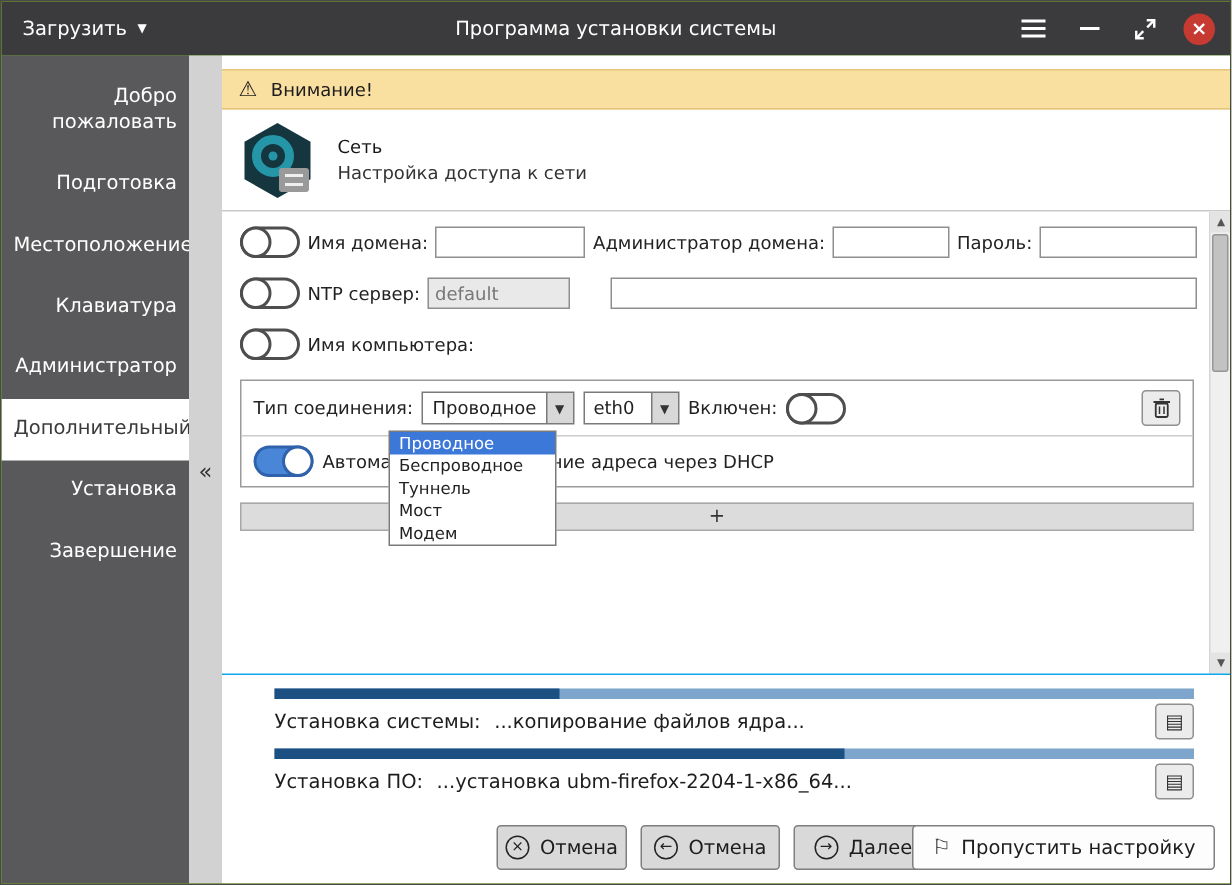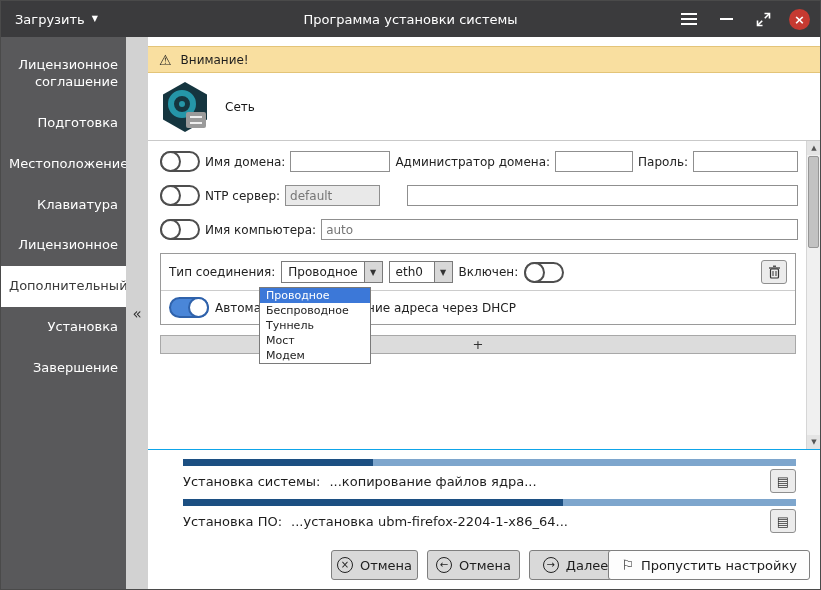--- a/index.html
+++ b/index.html
@@ -112,25 +112,25 @@
           <line x1="1.8" y1="13.2" x2="6.2" y2="8.8" stroke="#fff" stroke-width="1.6"></line>
         </svg>
       </div>
       <div class="close-btn">
         <span>×</span>
       </div>
     </div>
   </div>
 
   <div class="sidebar">
-    <div class="side-item">Лицензионное соглашение</div>
+    <div class="side-item">Добро пожаловать</div>
     <div class="side-item">Подготовка</div>
     <div class="side-item">Местоположение</div>
     <div class="side-item">Клавиатура</div>
-    <div class="side-item">Лицензионное</div>
+    <div class="side-item">Администратор</div>
     <div class="side-item active">Дополнительный</div>
     <div class="side-item">Установка</div>
     <div class="side-item">Завершение</div>
   </div>
   <div class="splitter">
     <div class="collapse-handle">«</div>
   </div>
 
   <div class="main">
 
@@ -143,20 +143,21 @@
       <svg width="54" height="54" viewBox="0 0 54 54">
         <polygon points="27,2 49,14.5 49,39.5 27,52 5,39.5 5,14.5" fill="#15353f"></polygon>
         <circle cx="24" cy="24" r="11" fill="none" stroke="#2596a8" stroke-width="6"></circle>
         <circle cx="24" cy="24" r="3" fill="#2596a8"></circle>
         <rect x="28" y="32" width="20" height="16" rx="2" fill="#9a9a9a"></rect>
         <line x1="32" y1="37" x2="44" y2="37" stroke="#efefef" stroke-width="2"></line>
         <line x1="32" y1="43" x2="44" y2="43" stroke="#efefef" stroke-width="2"></line>
       </svg>
       <div>
         <div class="page-title">Сеть</div>
+        <div class="page-subtitle">Настройка доступа к сети</div>
       </div>
     </div>
 
     <div class="form-area">
       <div class="form-scroll">
 
         <div class="form-row">
           <div class="toggle">
               <div class="knob"></div>
             </div>
@@ -175,21 +176,20 @@
           <label>NTP сервер:</label>
           <input class="ti w95" disabled="" value="default" style="">
           <input class="ti flex1 gap-left" value="" style="">
         </div>
 
         <div class="form-row">
           <div class="toggle">
               <div class="knob"></div>
             </div>
           <label>Имя компьютера:</label>
-          <input class="ti flex1" placeholder="auto" style="">
         </div>
 
         <div class="conn-box">
           <div class="conn-row">
             <label>Тип соединения:</label>
             <div class="combo">
               <div class="combo-value wv">Проводное</div>
               <div class="combo-arrow">▼</div>
             </div>
             <div class="combo">

